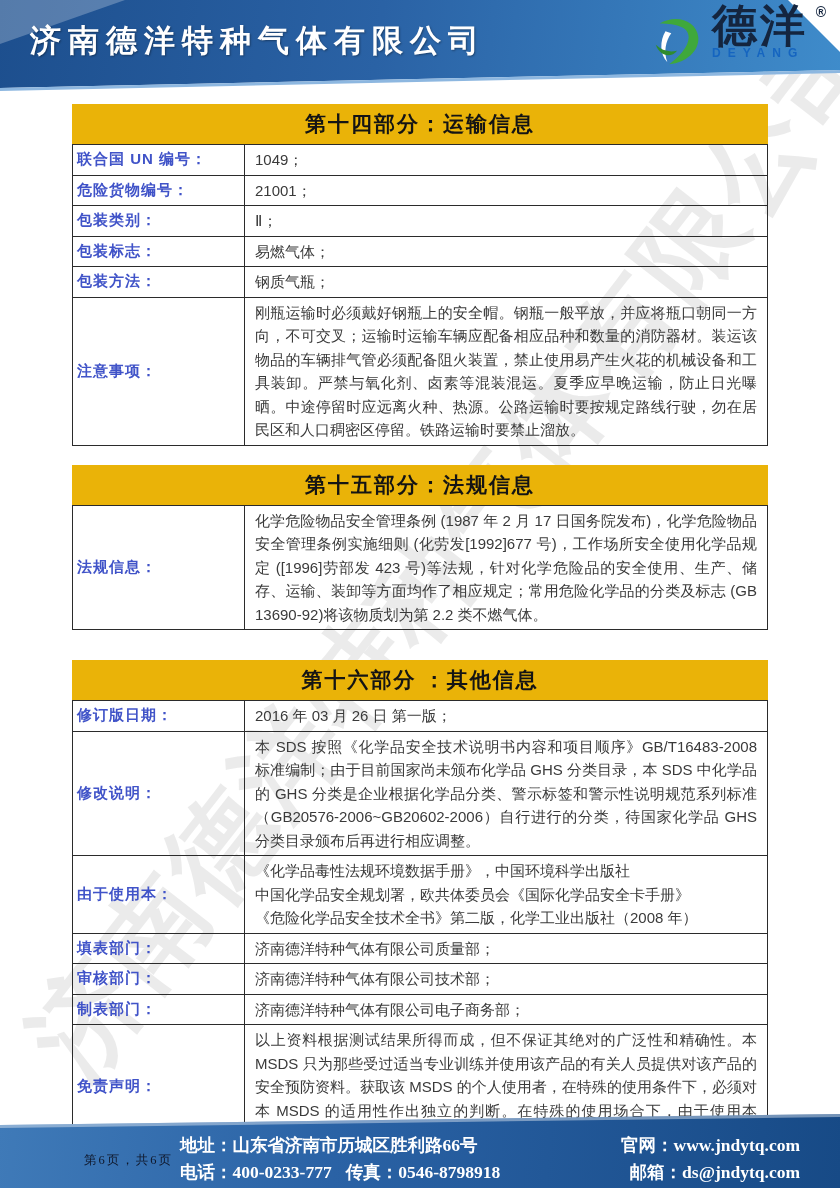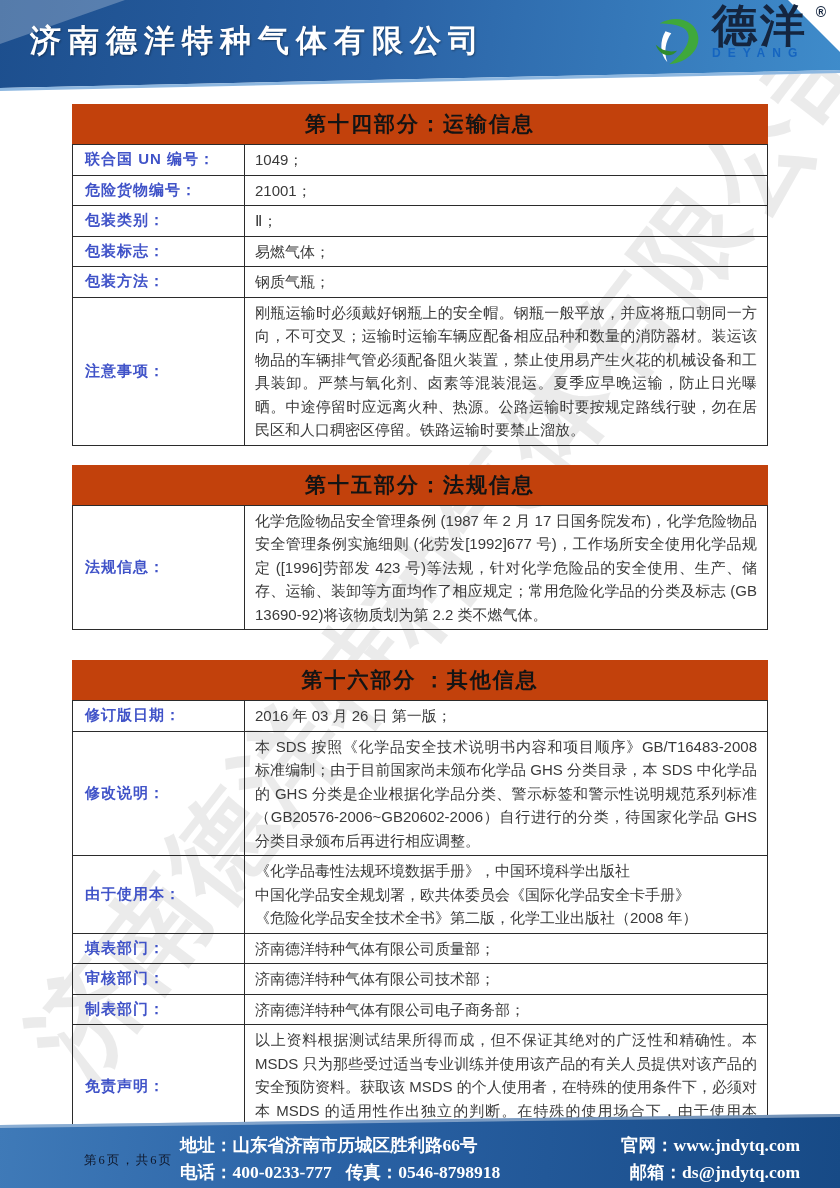--- a/index.html
+++ b/index.html
@@ -70,21 +70,21 @@
   }
   .logo-r {
     position: absolute; top: -2px; right: -2px;
     font-size: 14px; color: #14253f; font-weight: bold;
   }
 
   
   .content { position: absolute; top: 102px; left: 0; width: 840px; z-index: 2; }
   .section-band {
     width: 696px; margin: 0 auto; height: 40px;
-    background: #c2410c;
+    background: #eab308;
     display: flex; align-items: center; justify-content: center;
     font-size: 21px; font-weight: bold; color: #141414;
     letter-spacing: 2px;
     font-family: "Liberation Serif", serif;
   }
   .band-14 { margin-top: 2px; }
   .band-15 { margin-top: 19px; }
   .band-16 { margin-top: 30px; }
 
   table.tbl {
@@ -92,21 +92,21 @@
     border-collapse: collapse;
     background: transparent;
   }
   .tbl-14 { margin-top: 22px; }
   .tbl-15 { margin-top: 15px; }
   .tbl-16 { margin-top: 20px; }
   table.tbl, table.tbl td { border: 1.5px solid #2b2b2b; }
   td.lbl {
     width: 172px;
     color: #4053c8; font-weight: bold; font-size: 15px;
-    padding: 3px 4px 3px 12px;
+    padding: 3px 4px 3px 4px;
     vertical-align: middle;
     letter-spacing: 1px;
   }
   td.val {
     font-size: 15px; color: #3a3a3a;
     padding: 3px 10px;
     line-height: 23.5px;
     vertical-align: middle;
     white-space: pre-line;
     text-align: justify;

